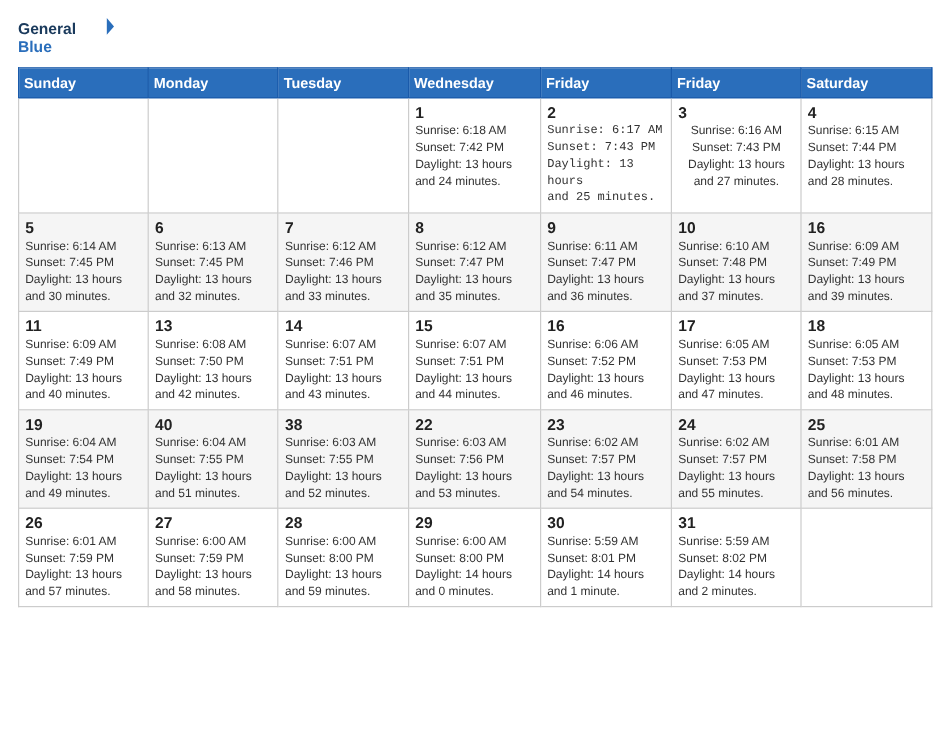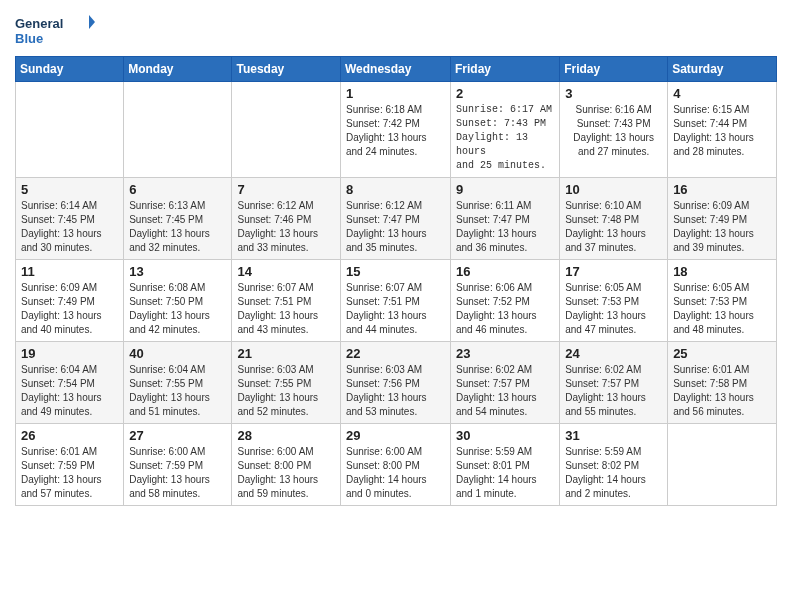--- a/index.html
+++ b/index.html
@@ -254,21 +254,21 @@
 and 49 minutes.</div>
           </td>
           <td>
             <span class="day-number">40</span>
             <div class="day-info" style="white-space: pre-line;">Sunrise: 6:04 AM
 Sunset: 7:55 PM
 Daylight: 13 hours
 and 51 minutes.</div>
           </td>
           <td>
-            <span class="day-number">21</span>
+            <span class="day-number">38</span>
             <div class="day-info" style="white-space: pre-line;">Sunrise: 6:03 AM
 Sunset: 7:55 PM
 Daylight: 13 hours
 and 52 minutes.</div>
           </td>
           <td>
             <span class="day-number">22</span>
             <div class="day-info" style="white-space: pre-line;">Sunrise: 6:03 AM
 Sunset: 7:56 PM
 Daylight: 13 hours

